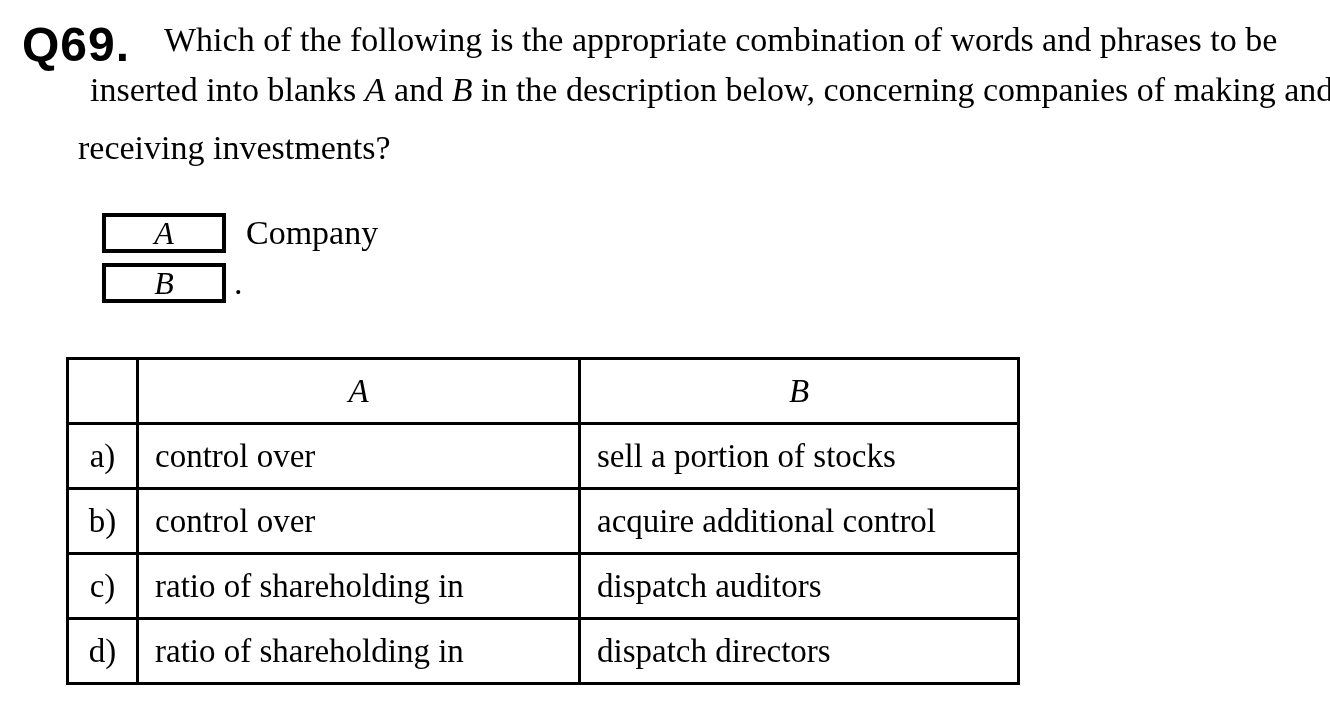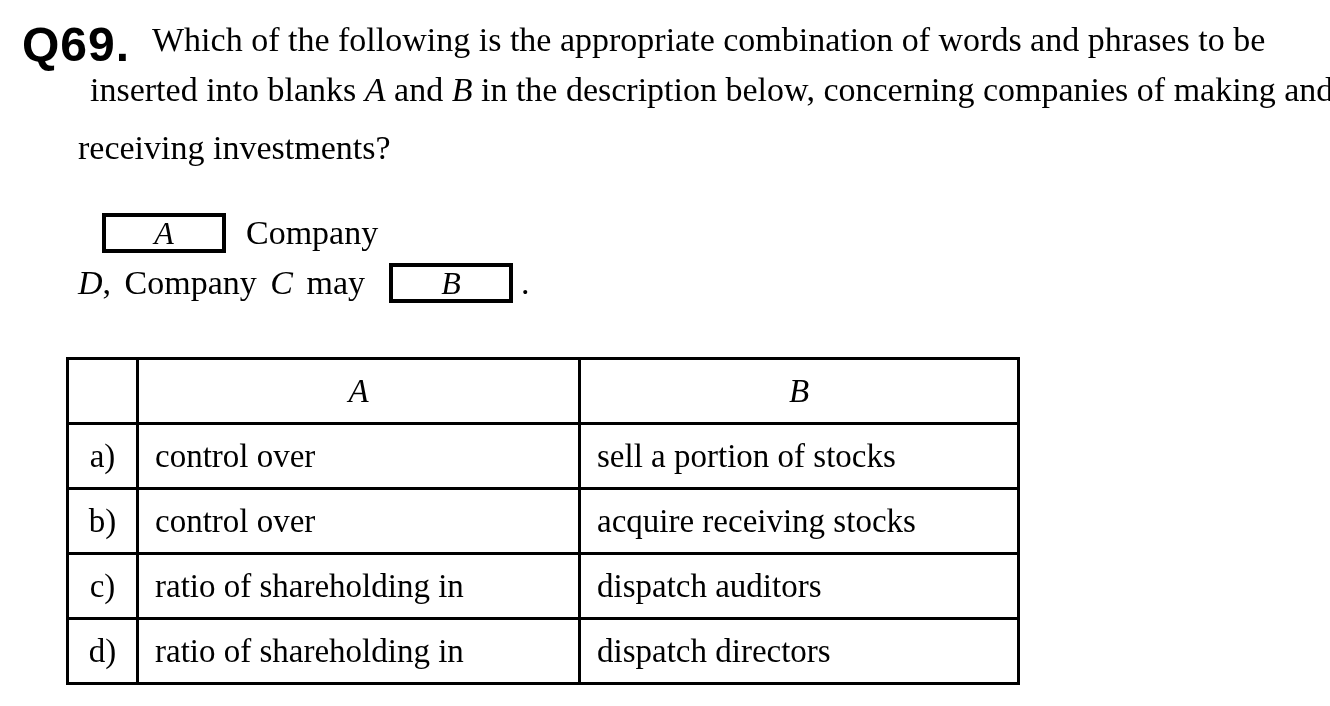--- a/index.html
+++ b/index.html
@@ -60,37 +60,34 @@
   td.no-border { border: none; background: transparent; }
   td.hdr { text-align: center; font-style: italic; font-size: 34px; }
   td.opt-label { text-align: center; }
   td.opt-cell { text-align: left; padding-left: 16px; }
 </style>
 </head>
 <body>
 
 <div class="abs qnum" style="left:22px; top:21px;">Q69.</div>
 
-<div class="abs serif" style="left:152px; top:23px;text-align:right;">Which of the following is the appropriate combination of words and phrases to be</div>
+<div class="abs serif" style="left:164px; top:23px;text-align:right;">Which of the following is the appropriate combination of words and phrases to be</div>
 
 <div class="abs serif" style="left:78px; top:73px;margin-left:12px;">
   <span>inserted into blanks </span><span class="it">A</span><span> and </span><span class="it">B</span><span> in the description below, concerning companies of making and</span>
 </div>
 
 <div class="abs serif" style="left:78px; top:123px;margin-top:8px;">receiving investments?</div>
 
 <div class="abs descline" style="left:78px; top:210px;">
   <span class="blankbox a-box">A</span>
   <span class="serif">Company</span>
 </div>
 
 <div class="abs descline" style="left:78px; top:260px;">
-  <span class="serif">
-    <span class="it">D</span><span>, Company </span><span class="it">C</span><span> may</span>
-  </span>
   <span class="blankbox b-box">B</span>
   <span class="serif">.</span>
 </div>
 
 <table class="answers">
   <colgroup>
     <col style="width:70px">
     <col style="width:442px">
     <col style="width:439px">
   </colgroup>
@@ -101,21 +98,21 @@
       <td class="hdr">B</td>
     </tr>
     <tr>
       <td class="opt-label">a)</td>
       <td class="opt-cell">control over</td>
       <td class="opt-cell">sell a portion of stocks</td>
     </tr>
     <tr>
       <td class="opt-label">b)</td>
       <td class="opt-cell">control over</td>
-      <td class="opt-cell">acquire receiving stocks</td>
+      <td class="opt-cell">acquire additional control</td>
     </tr>
     <tr>
       <td class="opt-label">c)</td>
       <td class="opt-cell">ratio of shareholding in</td>
       <td class="opt-cell">dispatch auditors</td>
     </tr>
     <tr>
       <td class="opt-label">d)</td>
       <td class="opt-cell">ratio of shareholding in</td>
       <td class="opt-cell">dispatch directors</td>

